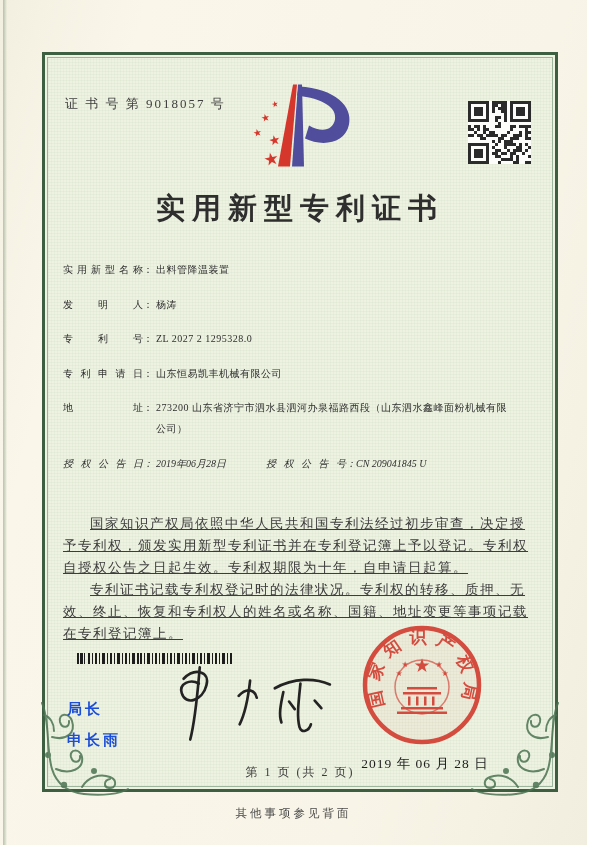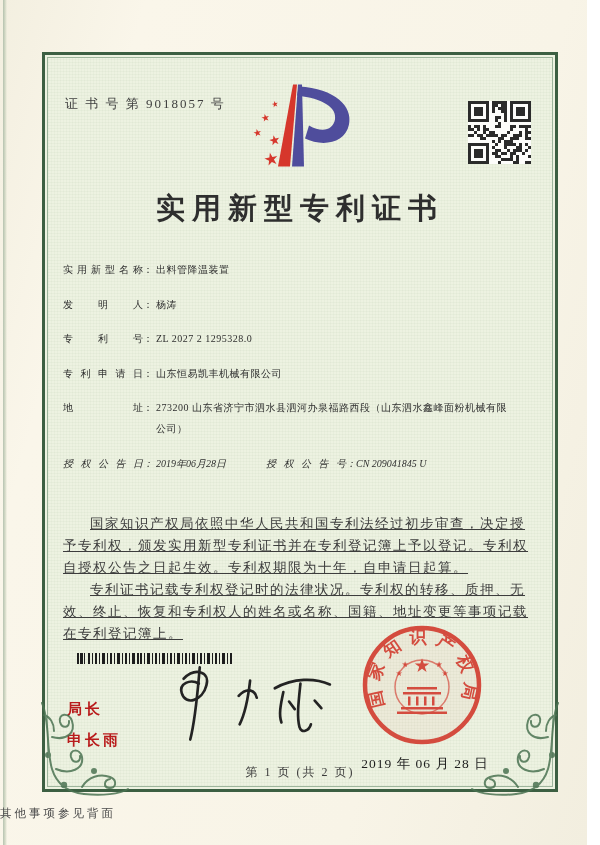--- a/index.html
+++ b/index.html
@@ -45,36 +45,36 @@
   .paras p { text-indent:2em; }
 
   .barcode { position:absolute; left:32px; top:598px; width:156px; height:11px;
              background:repeating-linear-gradient(90deg,
                #1d1d1d 0 1.5px, transparent 1.5px 3px,
                #1d1d1d 3px 5.5px, transparent 5.5px 7px,
                #1d1d1d 7px 8px, transparent 8px 10.5px,
                #1d1d1d 10.5px 13px, transparent 13px 15px); }
 
   .director { position:absolute; left:22px; top:638px; font-family:"Liberation Sans","DejaVu Sans",sans-serif;
-              font-weight:700; font-size:15px; color:#b91c1c; letter-spacing:3px; line-height:31px; }
+              font-weight:700; font-size:15px; color:#1d4ed8; letter-spacing:3px; line-height:31px; }
 
   .signature { position:absolute; left:112px; top:600px; width:190px; height:95px; }
 
   .seal { position:absolute; left:302px; top:566px; width:150px; height:135px; opacity:.9; }
   .seal-date { position:absolute; left:300px; top:700px; width:160px; text-align:center;
                font-size:13.5px; color:#1e1e1e; letter-spacing:1px; }
 
   .flourish { position:absolute; width:96px; height:104px; bottom:-12px; }
   .flourish.fl-left  { left:-9px; }
   .flourish.fl-right { right:-9px; transform:scaleX(-1); }
 
   .page-num { position:absolute; bottom:8px; left:0; width:100%; text-align:center;
               font-size:12px; letter-spacing:2px; color:#3a3a3a; }
 
-  .back-note { position:absolute; top:806px; left:0; width:100%; 
+  .back-note { position:absolute; top:806px; left:0; width:100%; text-align:center;
                font-size:11.5px; letter-spacing:3px; color:#4c4c4c; }
 </style>
 </head>
 <body>
 
 <div class="page">
   <div class="scan-edge"></div>
 
   <div class="cert">
     <div class="cert-inner"></div>

